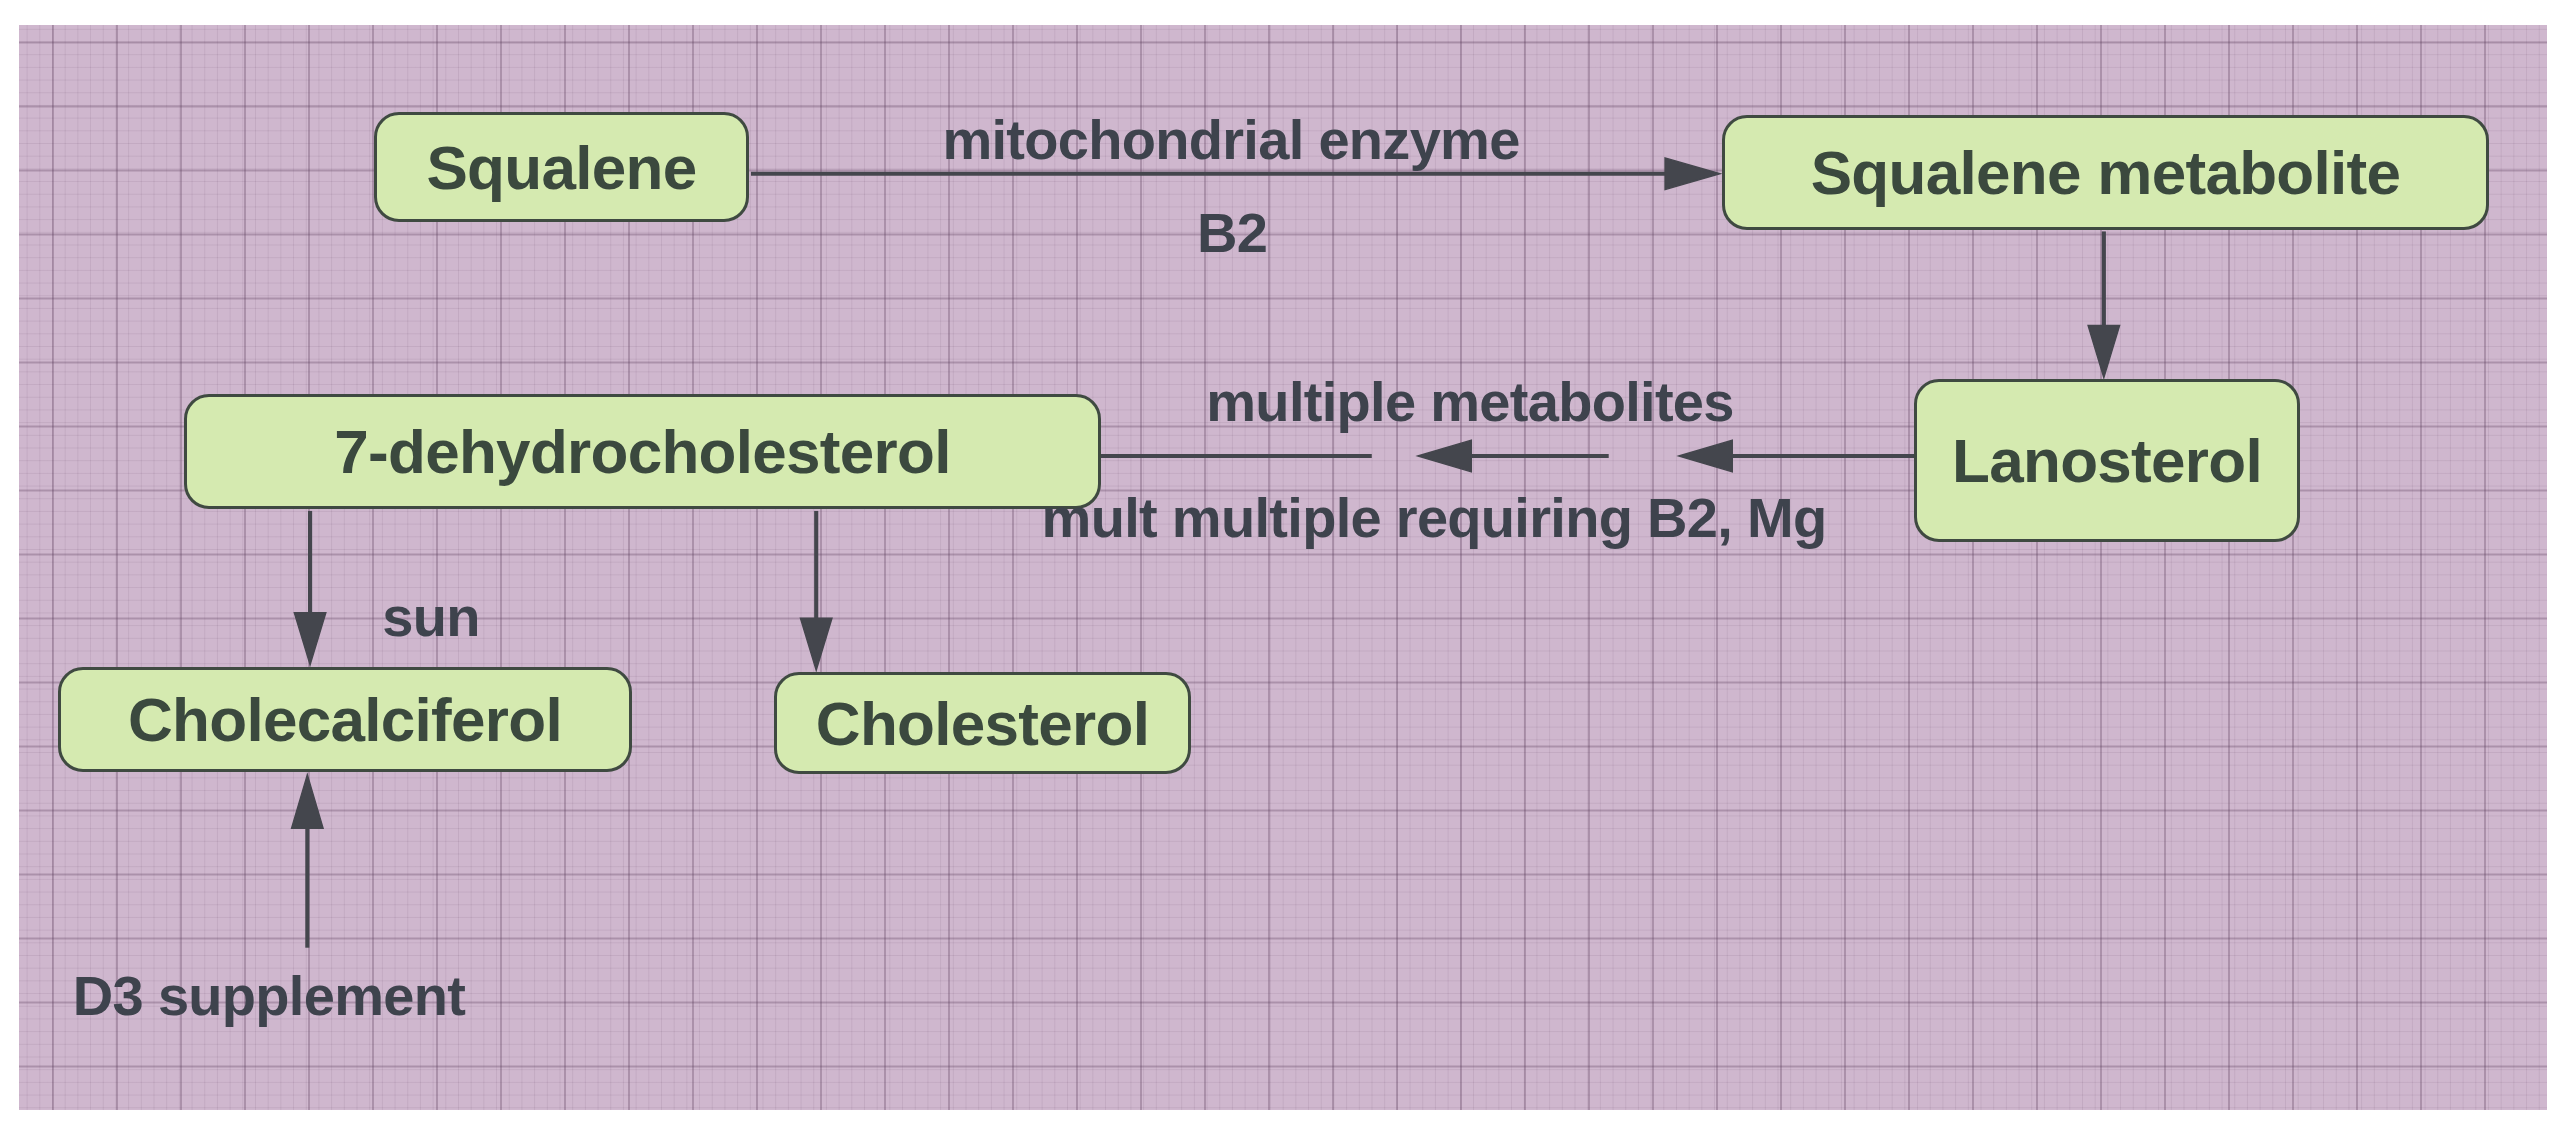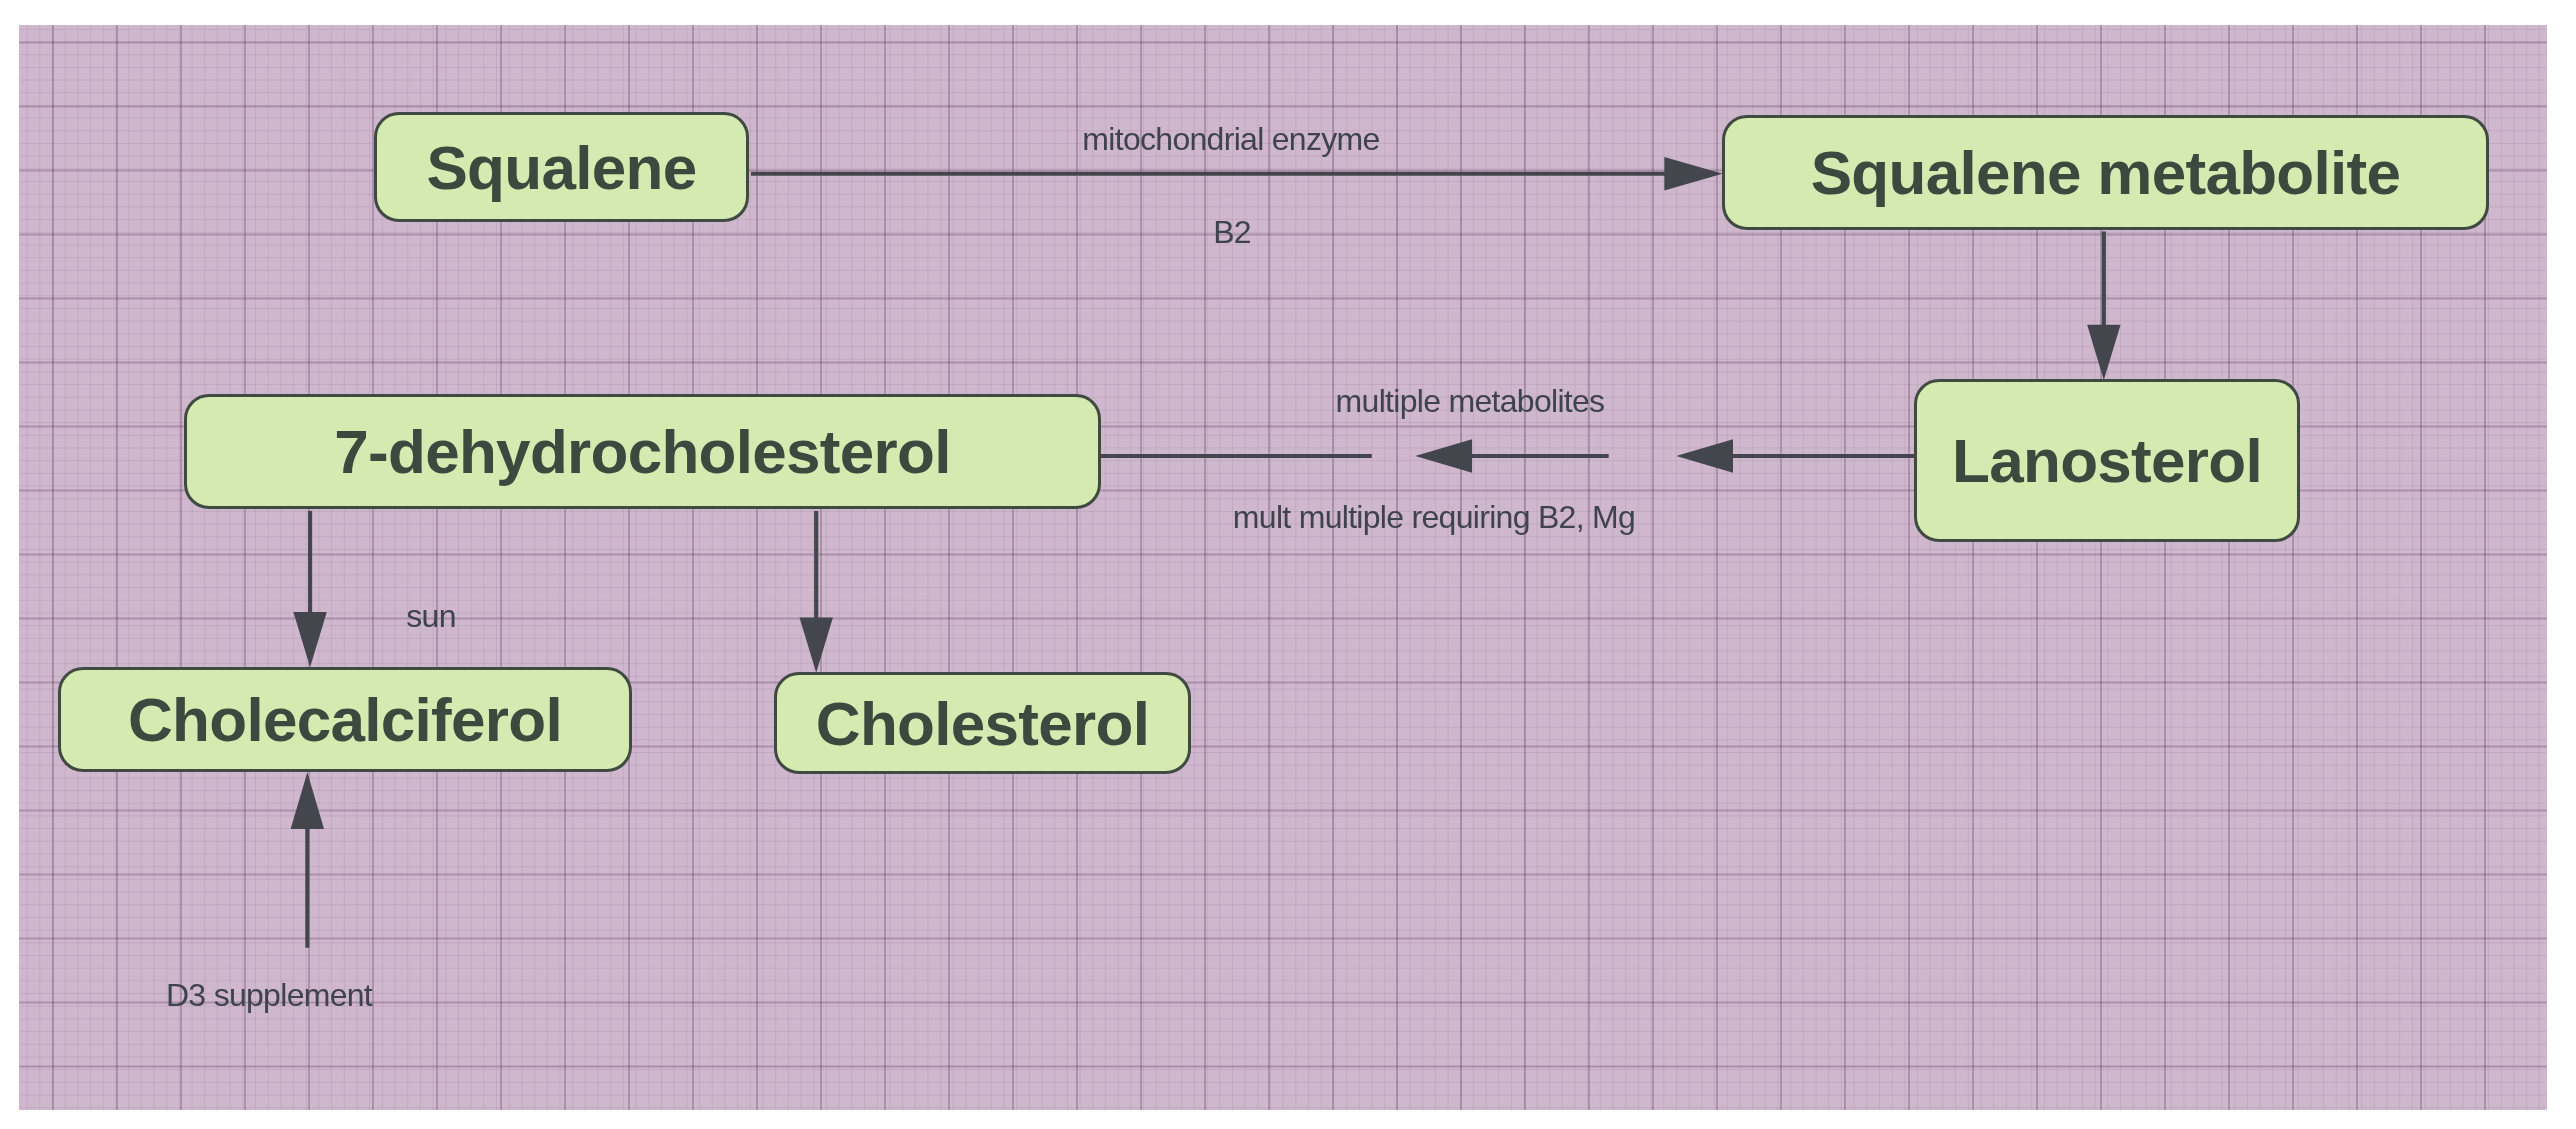--- a/index.html
+++ b/index.html
@@ -33,21 +33,21 @@
     display:flex;align-items:center;justify-content:center;
     color:var(--node-text,#3b493e);
     font-size:62px;font-weight:bold;
     white-space:nowrap;
     letter-spacing:-0.7px;
   }
   .edge-label{
     position:absolute;
     transform:translate(-50%,-50%);
     color:var(--label-text,#3e434d);
-    font-size:32px;font-weight:normal;
+    font-size:56px;font-weight:bold;
     white-space:nowrap;
     letter-spacing:-0.7px;
   }
 </style>
 </head>
 <body>
 
 <div class="page">
   <div class="canvas"></div>
 

